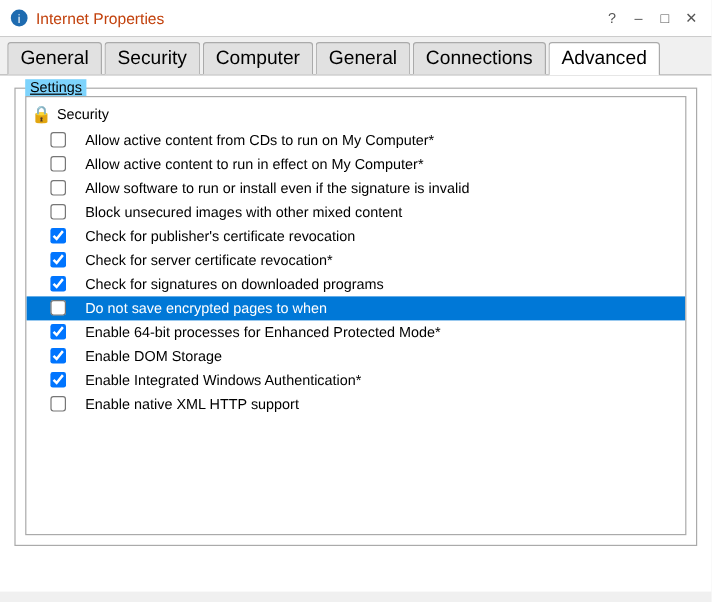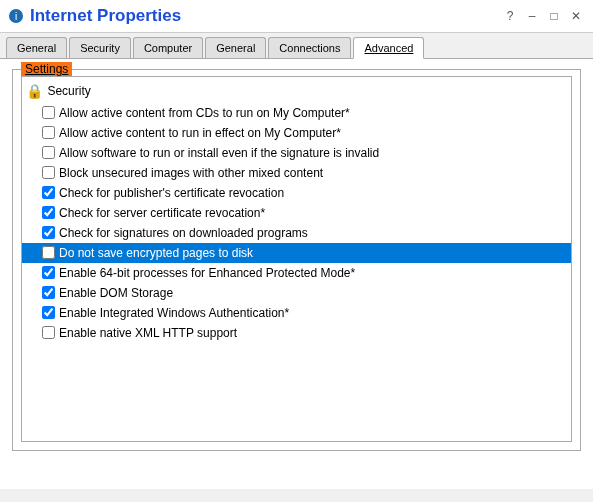--- a/index.html
+++ b/index.html
@@ -24,23 +24,22 @@
     .title-bar-left {
       display: flex;
       align-items: center;
       gap: 6px;
     }
     .title-icon {
       width: 16px;
       height: 16px;
     }
     .title-text {
-      font-size: 17px;
-      color: #1d4ed8;
-      font-weight: bold;
+      font-size: 13px;
+      color: #c2410c;
     }
     .title-bar-right {
       display: flex;
       gap: 4px;
     }
     .win-btn {
       width: 18px;
       height: 18px;
       display: flex;
       align-items: center;
@@ -53,35 +52,34 @@
     
     .tab-bar {
       background: #f0f0f0;
       display: flex;
       align-items: flex-end;
       padding: 4px 6px 0 6px;
       border-bottom: 1px solid #aaa;
     }
     .tab {
       padding: 4px 10px;
-      font-size: 11px;
+      font-size: 16px;
       cursor: pointer;
       border: 1px solid #aaa;
       border-bottom: none;
       background: #e1e1e1;
       margin-right: 2px;
       border-radius: 3px 3px 0 0;
       color: #000;
     }
     .tab.active {
       background: #fff;
       border-bottom: 1px solid #fff;
       margin-bottom: -1px;
       z-index: 1;
-      text-decoration: underline;
     }
 
     
     .content {
       background: #fff;
       margin: 0;
       padding: 10px 12px;
       height: calc(502px - 72px);
     }
 
@@ -89,21 +87,21 @@
     .settings-group {
       border: 1px solid #aaa;
       padding: 6px 8px 8px 8px;
       position: relative;
       height: calc(100% - 28px);
     }
     .settings-legend {
       position: absolute;
       top: -8px;
       left: 8px;
-      background: #f97316;
+      background: #7dd3fc;
       padding: 0 4px;
       font-size: 12px;
       color: #000;
       text-decoration: underline;
     }
 
     
     .scroll-container {
       height: 100%;
       overflow: hidden;
@@ -146,21 +144,21 @@
       line-height: 1.5;
       white-space: nowrap;
     }
     .list-item.highlighted {
       background: #0078d7;
       color: #fff;
     }
     .list-item label {
       display: flex;
       align-items: flex-start;
-      gap: 4px;
+      gap: 16px;
       font-size: 12px;
       cursor: default;
       color: inherit;
     }
     .list-item input[type="checkbox"] {
       margin-top: 2px;
       flex-shrink: 0;
       cursor: pointer;
     }
 
@@ -253,21 +251,21 @@
             </div>
             <div class="list-item">
               <label>
                 <input type="checkbox" checked="" style="">
                 <span>Check for signatures on downloaded programs</span>
               </label>
             </div>
             <div class="list-item highlighted">
               <label>
                 <input type="checkbox" style="">
-                <span>Do not save encrypted pages to disk</span>
+                <span>Do not save encrypted pages to when</span>
               </label>
             </div>
             <div class="list-item">
               <label>
                 <input type="checkbox" checked="" style="">
                 <span>Enable 64-bit processes for Enhanced Protected Mode*</span>
               </label>
             </div>
             <div class="list-item">
               <label>

